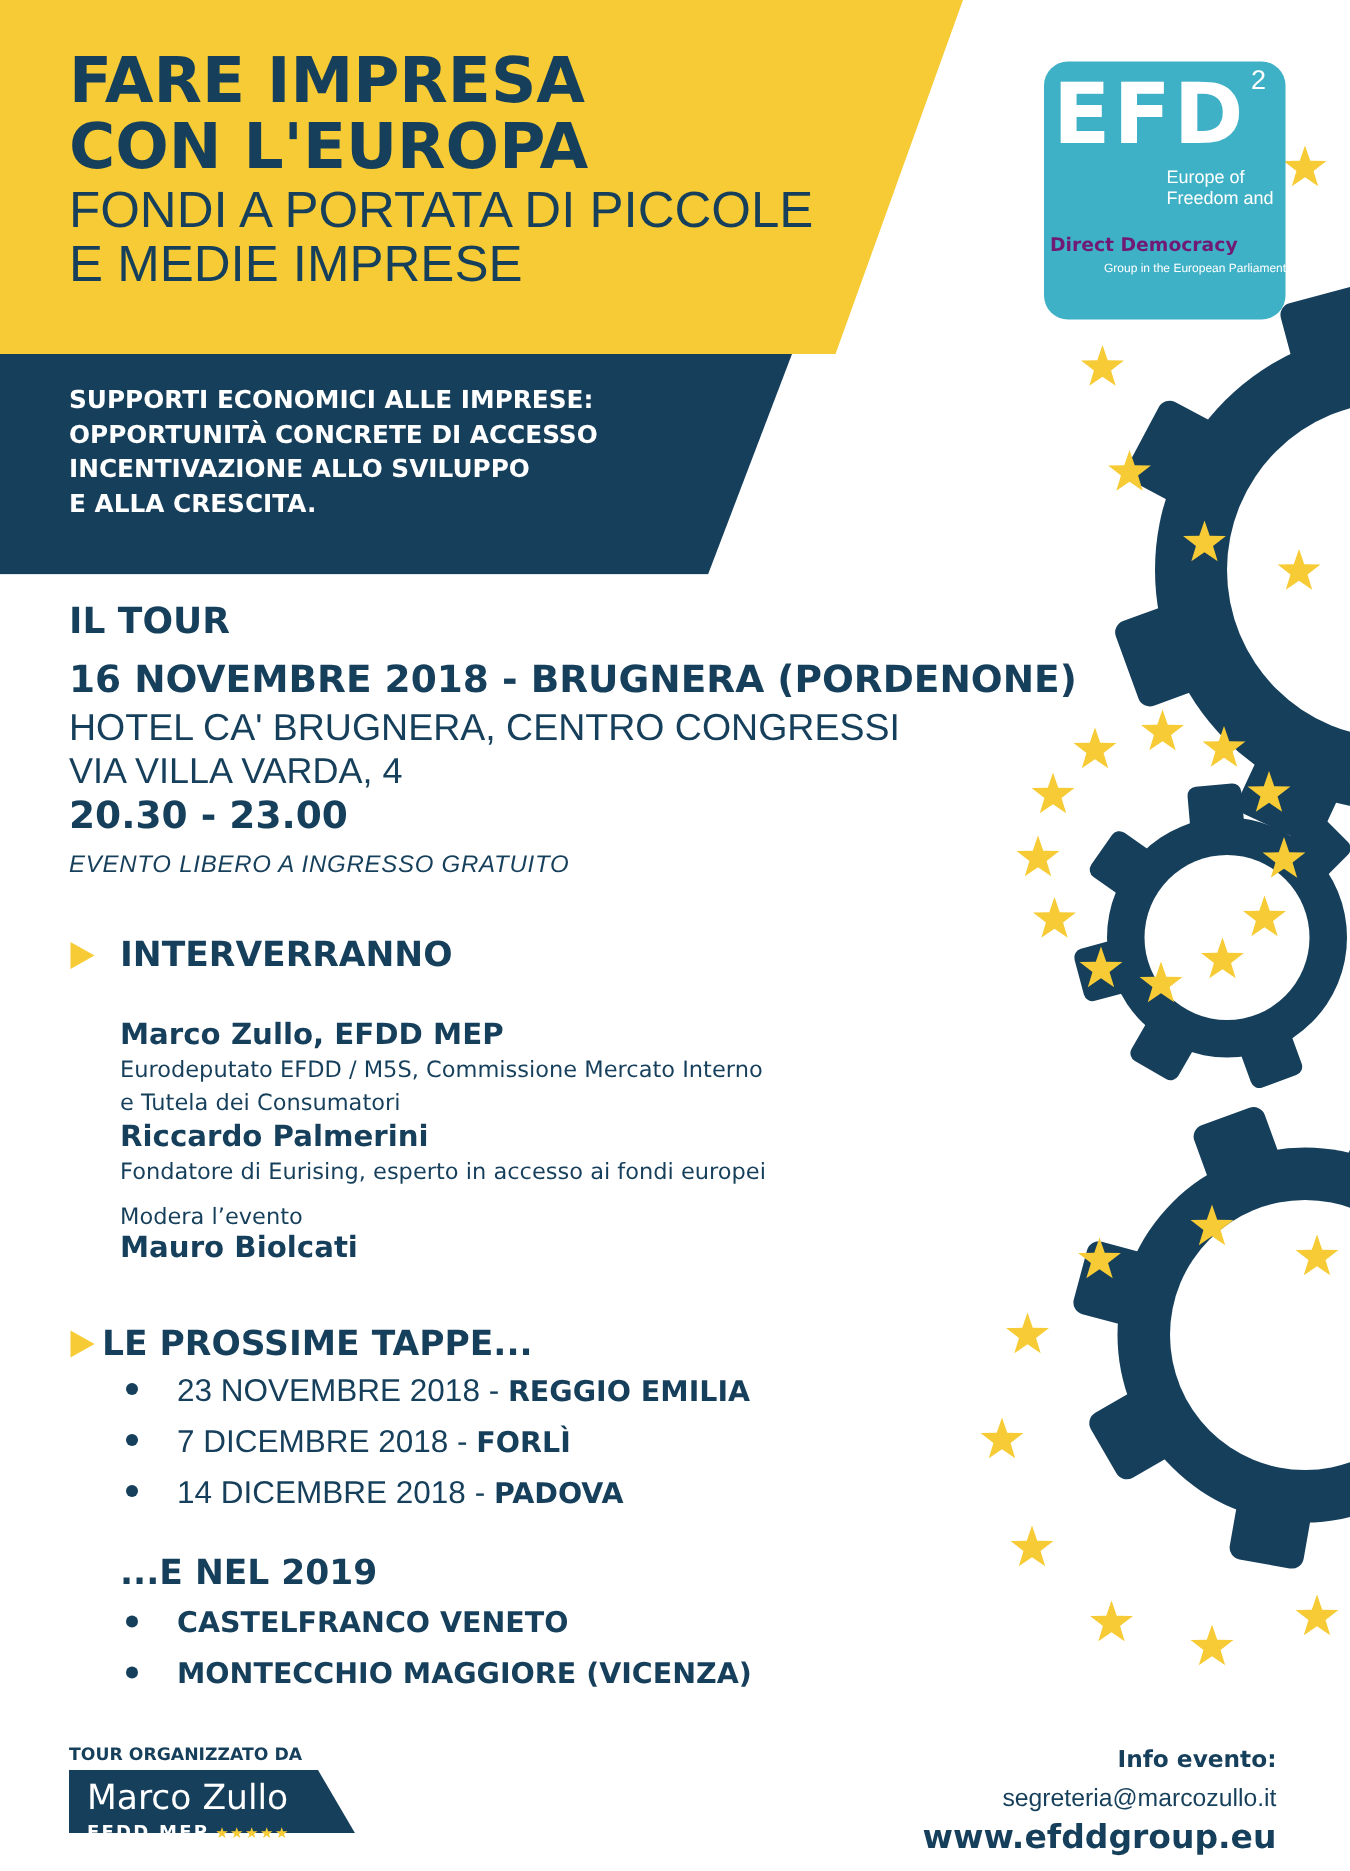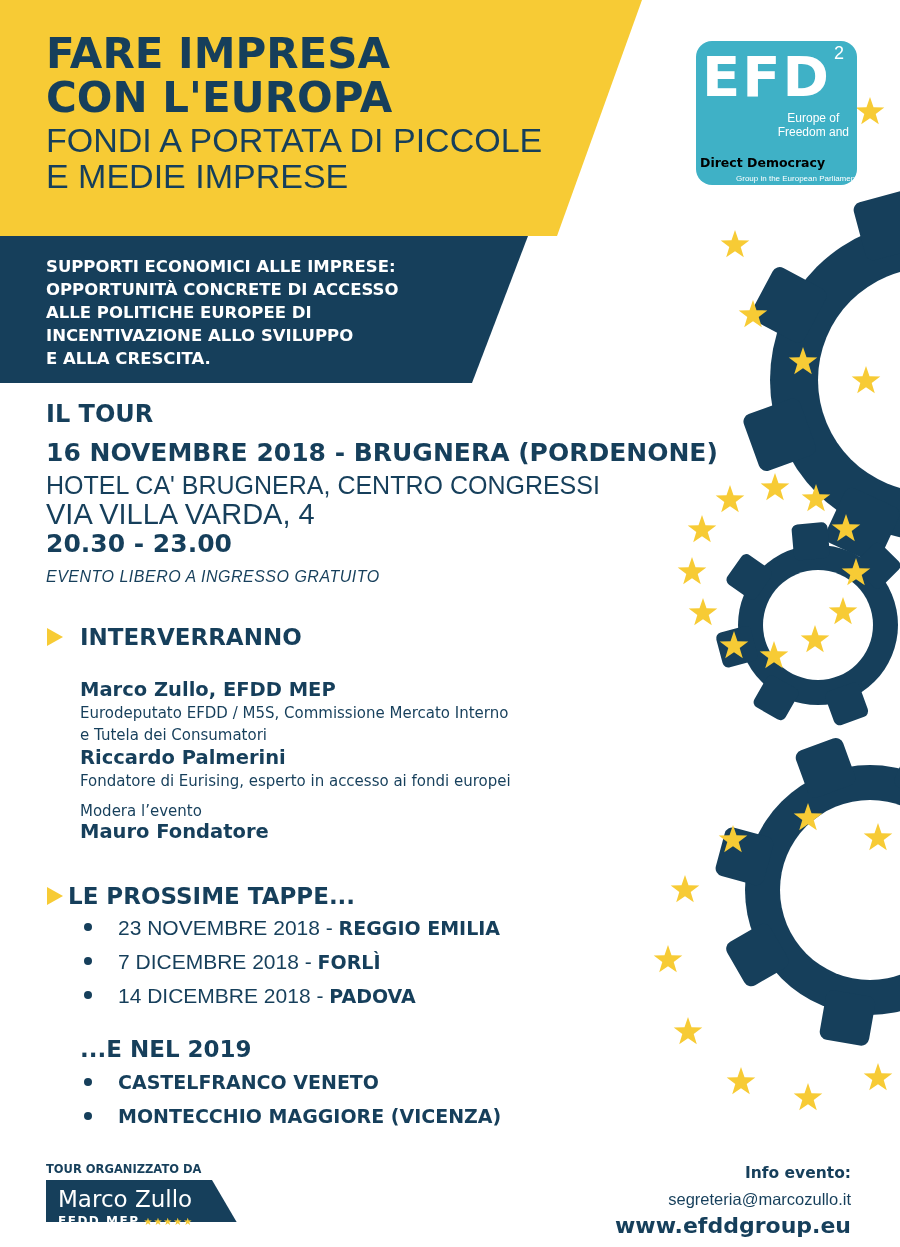--- a/index.html
+++ b/index.html
@@ -13,32 +13,32 @@
     clip-path: polygon(0 0, 642px 0, 557px 236px, 0 236px); }
   .dark-banner { left:0; top:236px; width:528px; height:147px; background:#163f5b;
     clip-path: polygon(0 0, 528px 0, 472px 147px, 0 147px); }
 
   .title-line { font-family:"DejaVu Sans", sans-serif; font-weight:bold; font-size:42px; line-height:44px; color:#163f5b; letter-spacing:0px; }
   .subtitle-line { font-family:"Liberation Sans", sans-serif; font-size:34px; line-height:36px; color:#163f5b; }
 
   .support-line { font-family:"DejaVu Sans", sans-serif; font-weight:bold; font-size:16.5px; line-height:23px; color:#ffffff; }
 
   
-  .logo { left:696px; top:41px; width:161px; height:144px; background:#3fb1c6; border-radius:16px; }
+  .logo { left:696px; top:41px; width:161px; height:172px; background:#3fb1c6; border-radius:16px; }
   .logo-efd { left:6px; top:6px; font-family:"DejaVu Sans", sans-serif; font-weight:bold; font-size:56px; line-height:60px; color:#ffffff; letter-spacing:2px; }
   .logo-sup { left:138px; top:2px; font-size:18px; color:#ffffff; }
-  .logo-sub1 { right:8px; top:70px; font-size:12px; line-height:14px; color:#ffffff; text-align:center; }
-  .logo-sub2 { left:4px; top:114px; font-family:"DejaVu Sans", sans-serif; font-weight:bold; font-size:12.5px; color:#000000; white-space:nowrap; }
+  .logo-sub1 { right:8px; top:70px; font-size:12px; line-height:14px; color:#ffffff; text-align:left; }
+  .logo-sub2 { left:4px; top:114px; font-family:"DejaVu Sans", sans-serif; font-weight:bold; font-size:12.5px; color:#701a75; white-space:nowrap; }
   .logo-sub3 { left:40px; top:133px; font-size:8px; color:#ffffff; white-space:nowrap; }
 
   
   .h-tour { left:46px; top:399px; font-family:"DejaVu Sans", sans-serif; font-weight:bold; font-size:24px; line-height:30px; }
   .h-date { left:46px; top:437px; font-family:"DejaVu Sans", sans-serif; font-weight:bold; font-size:25px; line-height:32px; white-space:nowrap; }
   .venue { left:46px; top:471px; font-size:25px; line-height:29px; white-space:nowrap; }
-  .address { left:46px; top:500px; font-size:29px; line-height:29px; }
+  .address { left:46px; top:500px; font-size:24px; line-height:29px; }
   .time { left:46px; top:529px; font-family:"DejaVu Sans", sans-serif; font-weight:bold; font-size:25px; line-height:30px; }
   .free { left:46px; top:567px; font-size:16px; font-style:italic; line-height:20px; letter-spacing:0.5px; }
 
   .arrow { width:0; height:0; border-top:9px solid transparent; border-bottom:9px solid transparent; border-left:16px solid #f7cb35; }
   .sec-head { font-family:"DejaVu Sans", sans-serif; font-weight:bold; font-size:23px; line-height:28px; white-space:nowrap;text-align:right; }
 
   .speaker-name { font-family:"DejaVu Sans", sans-serif; font-weight:bold; font-size:19.5px; line-height:24px; white-space:nowrap; }
   .speaker-desc { font-family:"DejaVu Sans", sans-serif; font-size:15px; line-height:22px; white-space:nowrap; }
 
   .stop { font-size:21px; line-height:34px; white-space:nowrap; }
@@ -148,21 +148,20 @@
     <div>Freedom and</div>
   </div>
   <div class="abs logo-sub2">Direct Democracy</div>
   <div class="abs logo-sub3">Group in the European Parliament</div>
 </div>
 
 <div class="abs dark-banner"></div>
 <div class="abs" style="left:46px;top:255px;">
   <div class="support-line">SUPPORTI ECONOMICI ALLE IMPRESE:</div>
   <div class="support-line">OPPORTUNITÀ CONCRETE DI ACCESSO</div>
-  <div class="support-line">ALLE POLITICHE EUROPEE DI</div>
   <div class="support-line">INCENTIVAZIONE ALLO SVILUPPO</div>
   <div class="support-line">E ALLA CRESCITA.</div>
 </div>
 
 <div class="abs h-tour">IL TOUR</div>
 <div class="abs h-date">16 NOVEMBRE 2018 - BRUGNERA (PORDENONE)</div>
 <div class="abs venue">HOTEL CA' BRUGNERA, CENTRO CONGRESSI</div>
 <div class="abs address">VIA VILLA VARDA, 4</div>
 <div class="abs time">20.30 - 23.00</div>
 <div class="abs free">EVENTO LIBERO A INGRESSO GRATUITO</div>
@@ -170,21 +169,21 @@
 <div class="abs arrow" style="left:47px;top:628px;"></div>
 <div class="abs sec-head" style="left:80px;top:623px;">INTERVERRANNO</div>
 
 <div class="abs" style="left:80px;top:634px;margin-top:44px;">
   <div class="speaker-name">Marco Zullo, EFDD MEP</div>
   <div class="speaker-desc">Eurodeputato EFDD / M5S, Commissione Mercato Interno</div>
   <div class="speaker-desc">e Tutela dei Consumatori</div>
   <div class="speaker-name" style="margin-top:0px">Riccardo Palmerini</div>
   <div class="speaker-desc">Fondatore di Eurising, esperto in accesso ai fondi europei</div>
   <div class="speaker-desc" style="margin-top:10px;line-height:18px">Modera l’evento</div>
-  <div class="speaker-name">Mauro Fondatore</div>
+  <div class="speaker-name">Mauro Biolcati</div>
 </div>
 
 <div class="abs arrow" style="left:47px;top:887px;"></div>
 <div class="abs sec-head" style="left:68px;top:882px;">LE PROSSIME TAPPE...</div>
 
 <div class="abs" style="left:84px;top:911px;">
   <div class="stop"><span class="bullet"></span><span>23 NOVEMBRE 2018 - </span><b>REGGIO EMILIA</b></div>
   <div class="stop"><span class="bullet"></span><span>7 DICEMBRE 2018 - </span><b>FORLÌ</b></div>
   <div class="stop"><span class="bullet"></span><span>14 DICEMBRE 2018 - </span><b>PADOVA</b></div>
 </div>

